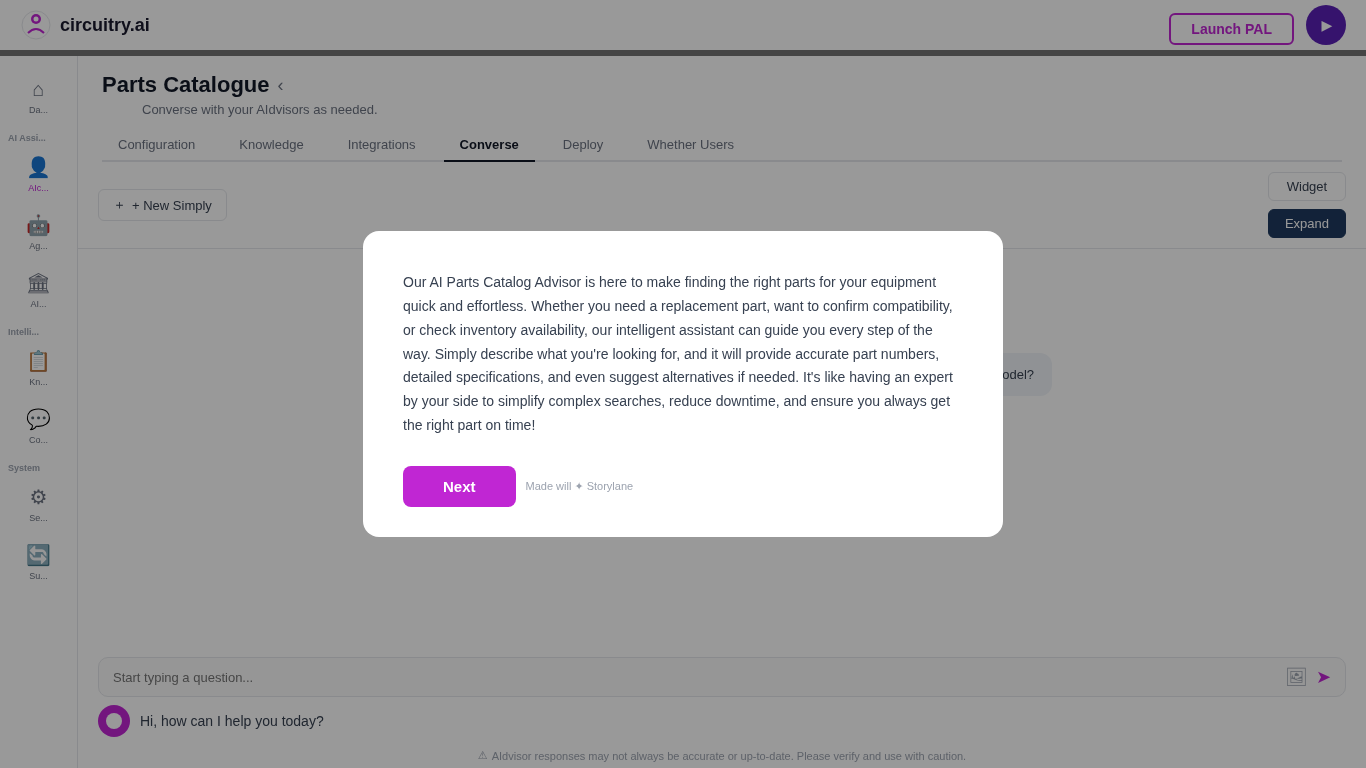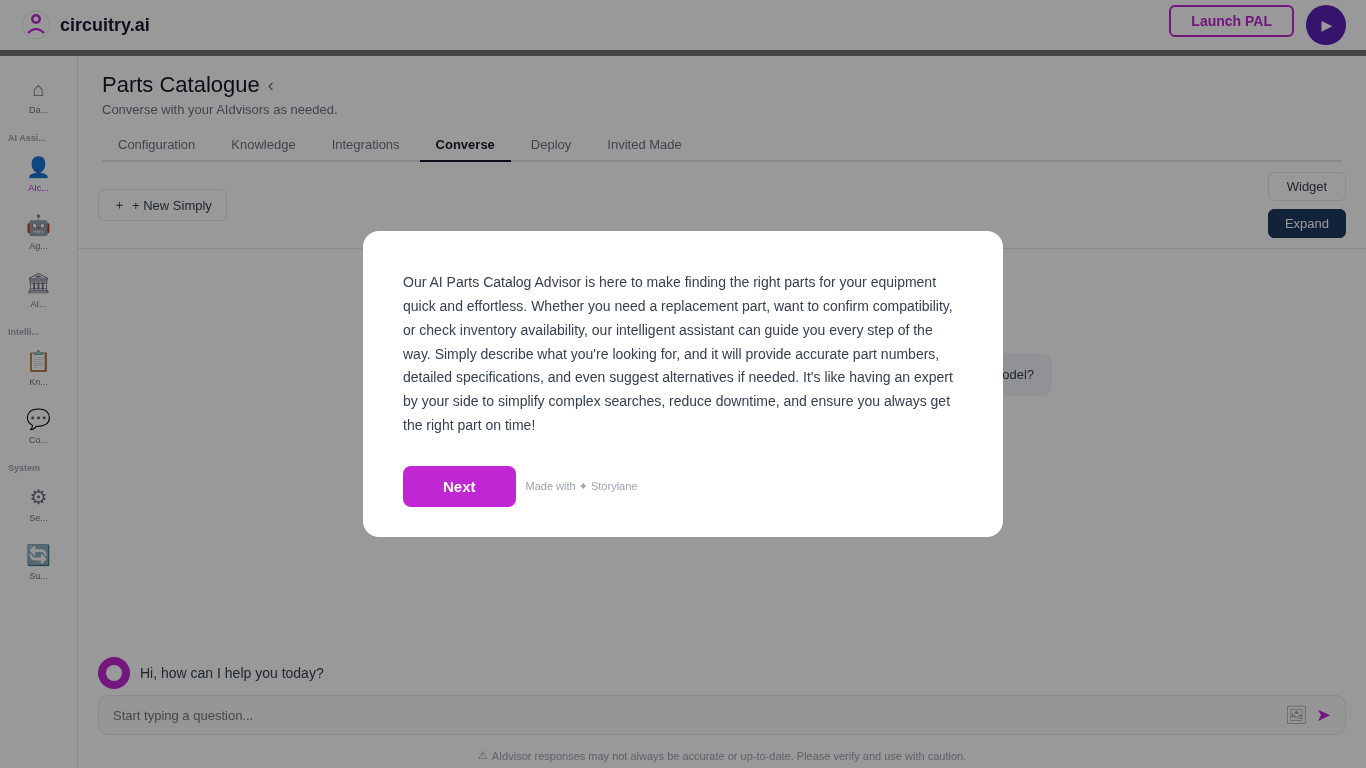--- a/index.html
+++ b/index.html
@@ -7,21 +7,21 @@
 
     
     .navbar {
       display: flex; align-items: center; justify-content: space-between;
       background: #fff; padding: 0 20px; height: 56px;
       border-bottom: 6px solid #737373; position: relative; z-index: 10;
     }
     .navbar-logo { display: flex; align-items: center; gap: 8px; }
     .logo-icon { width: 32px; height: 32px; }
     .logo-text { font-size: 18px; font-weight: 600; color: #1a1a2e; }
-    .navbar-actions { display: flex; align-items: flex-start; gap: 12px; }
+    .navbar-actions { display: flex; align-items: flex-end; gap: 12px; }
     .launch-pal-btn {
       border: 2px solid #c026d3; background: transparent; color: #c026d3;
       padding: 6px 20px; border-radius: 6px; font-size: 14px; font-weight: 600;
       cursor: pointer;
     }
     .play-btn {
       width: 40px; height: 40px; border-radius: 50%; background: #5b21b6;
       border: none; display: flex; align-items: center; justify-content: center;
       cursor: pointer;
     }
@@ -48,26 +48,26 @@
     }
 
     
     .main-content {
       flex: 1; display: flex; flex-direction: column; background: #fff; overflow: hidden;
     }
 
     
     .page-header { padding: 16px 24px 0 24px; }
     .page-title-row { display: flex; align-items: center; gap: 8px; margin-bottom: 4px; }
-    .page-title { font-size: 22px; font-weight: 400; color: #111827; }
+    .page-title { font-size: 22px; font-weight: 700; color: #111827; }
     .back-btn { background: none; border: none; cursor: pointer; color: #6b7280; font-size: 18px; }
-    .page-subtitle { font-size: 13px; color: #6b7280; margin-bottom: 12px; }
-
-    
-    .tabs { display: flex; gap: 4px; border-bottom: 2px solid #e5e7eb; }
+    .page-subtitle { font-size: 13px; color: #6b7280; margin-bottom: 12px; margin-left: 40px; }
+
+    
+    .tabs { display: flex; gap: 12px; border-bottom: 2px solid #e5e7eb; }
     .tab {
       padding: 8px 16px; font-size: 13px; color: #6b7280; cursor: pointer;
       border-bottom: 2px solid transparent; margin-bottom: -2px; background: none; border-top: none; border-left: none; border-right: none;
     }
     .tab.active { color: #111827; border-bottom-color: #111827; font-weight: 600; }
 
     
     .converse-area { flex: 1; display: flex; flex-direction: column; overflow: hidden; }
 
     
@@ -210,21 +210,21 @@
         <span class="page-title">Parts Catalogue</span>
         <button class="back-btn">‹</button>
       </div>
       <div class="page-subtitle">Converse with your AIdvisors as needed.</div>
       <div class="tabs">
         <button class="tab">Configuration</button>
         <button class="tab">Knowledge</button>
         <button class="tab">Integrations</button>
         <button class="tab active">Converse</button>
         <button class="tab">Deploy</button>
-        <button class="tab">Invited Made</button>
+        <button class="tab">Whether Users</button>
       </div>
     </div>
 
     <div class="converse-area">
       <div class="session-bar">
         <button class="new-session-btn">
           <span>＋</span>
           <span>+ New Simply</span>
         </button>
         <div class="session-view-btns">
@@ -235,46 +235,46 @@
 
       <div class="chat-area">
         <div class="ai-avatar-center">
           <div class="ai-avatar">
             <div class="ai-avatar-inner"></div>
           </div>
         </div>
         <div class="chat-bubble-user">Which part number corresponds to the thermostat replacement compatible with the ThermoHeat-200 model?</div>
       </div>
 
-      <div style="padding: 0 20px 6px 20px; display: flex; align-items: center; gap: 10px;">
-        <div class="ai-small-avatar">
-          <div class="ai-small-avatar-inner"></div>
-        </div>
-        <span class="chat-greeting">Hi, how can I help you today?</span>
-      </div>
-
       <div style="padding: 0 20px 8px 20px;">
         <div class="input-area">
           <input class="chat-input" type="text" placeholder="Start typing a question..." style="">
           <div class="input-icons">
             <span class="input-icon">🖼</span>
             <span class="input-icon send">➤</span>
           </div>
         </div>
       </div>
 
+      <div style="padding: 0 20px 6px 20px; display: flex; align-items: center; gap: 10px;">
+        <div class="ai-small-avatar">
+          <div class="ai-small-avatar-inner"></div>
+        </div>
+        <span class="chat-greeting">Hi, how can I help you today?</span>
+      </div>
+
       <div class="disclaimer">
         <span>⚠</span>
         <span>AIdvisor responses may not always be accurate or up-to-date. Please verify and use with caution.</span>
       </div>
     </div>
   </div>
 </div>
 
 <div class="modal-overlay">
   <div class="modal">
     <div class="modal-body">Our AI Parts Catalog Advisor is here to make finding the right parts for your equipment quick and effortless. Whether you need a replacement part, want to confirm compatibility, or check inventory availability, our intelligent assistant can guide you every step of the way. Simply describe what you're looking for, and it will provide accurate part numbers, detailed specifications, and even suggest alternatives if needed. It's like having an expert by your side to simplify complex searches, reduce downtime, and ensure you always get the right part on time!</div>
     <div class="modal-footer">
       <button class="next-btn">Next</button>
-      <div class="modal-attribution">Made with ✦ Storylane</div>
+      <div class="modal-attribution">Made will ✦ Storylane</div>
     </div>
   </div>
 </div>
 
 </body></html>

